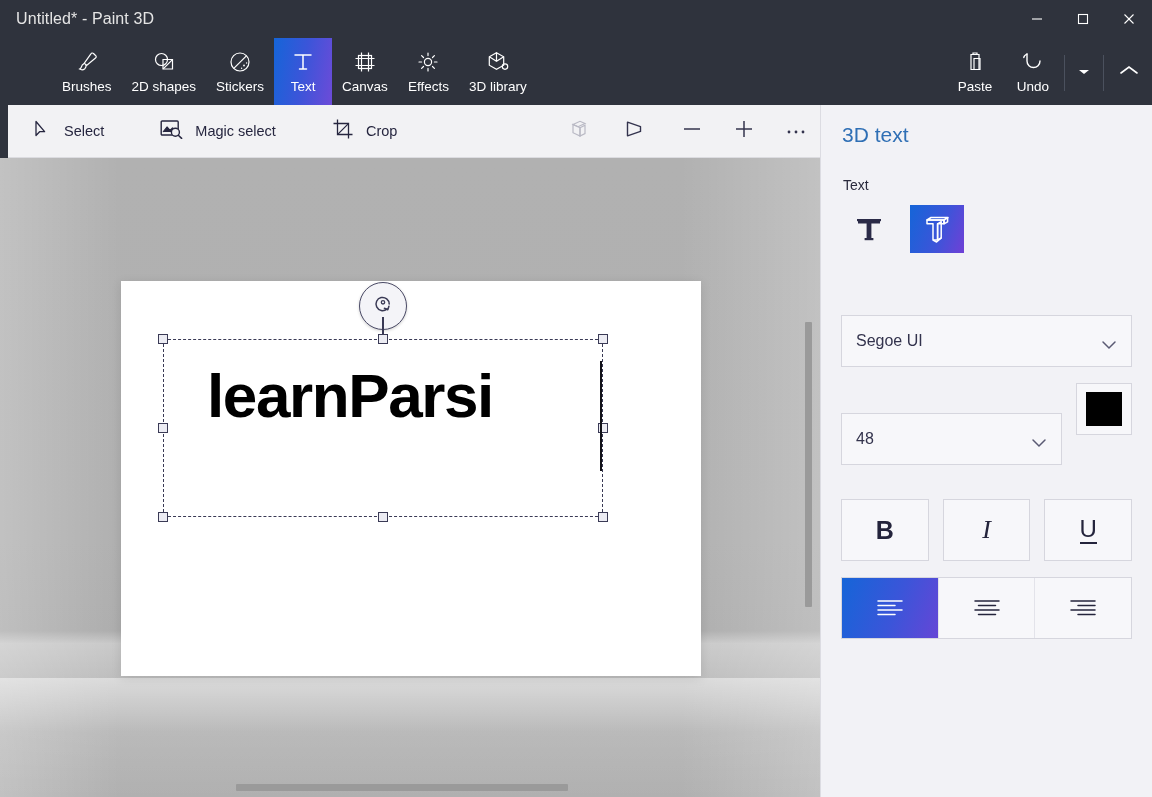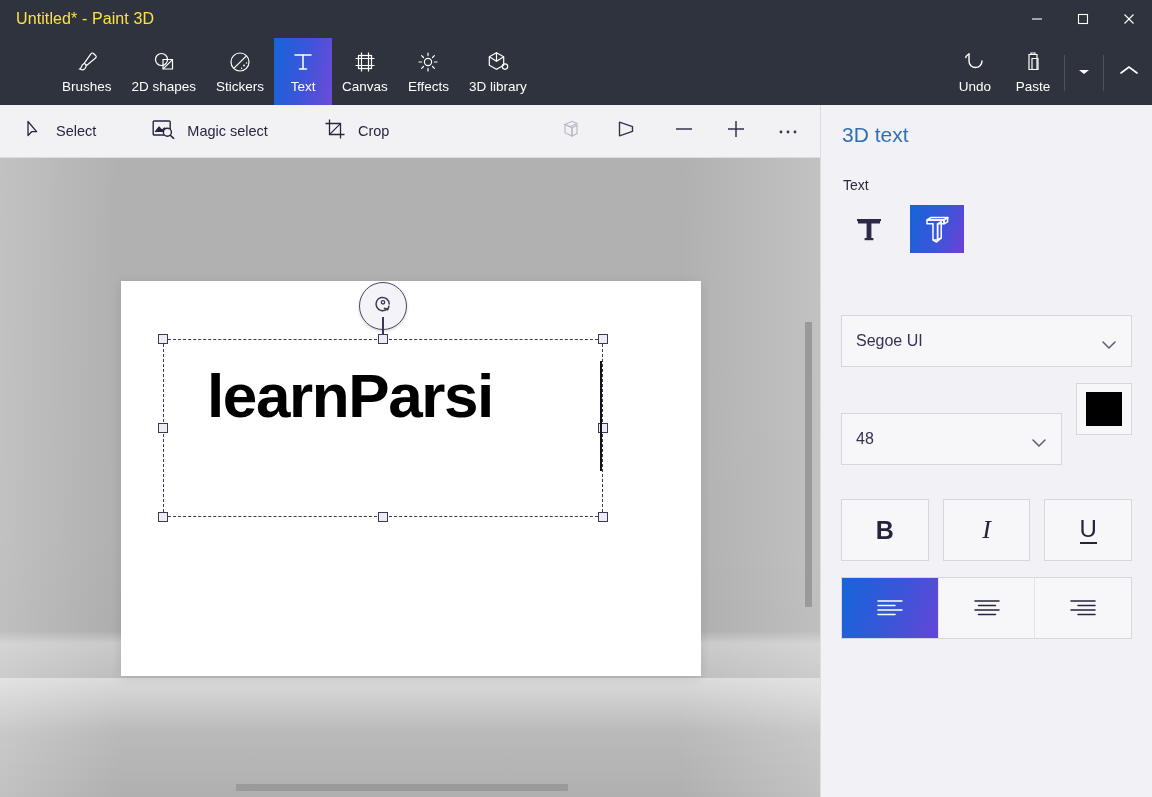--- a/index.html
+++ b/index.html
@@ -18,21 +18,21 @@
 
   
   .titlebar {
     position: absolute; top: 0; left: 0;
     width: 1152px; height: 38px;
     background: #2f333d;
     display: flex; align-items: center;
   }
   .title-text {
     margin-left: 16px;
-    color: #fde047;
+    color: #e5e5e5;
     font-size: 16px;
     letter-spacing: 0.1px;
     line-height: 38px;
     white-space: nowrap;
   }
   .win-controls {
     position: absolute; right: 0; top: 0;
     display: flex; height: 38px;
   }
   .win-btn {
@@ -73,21 +73,21 @@
     width: 1px; height: 36px; background: #4b515e; margin: 0 2px 14px 2px;
   }
   .ribbon-chev {
     width: 34px; height: 67px;
     display: flex; align-items: center; justify-content: center;
     color: #ffffff;
   }
 
   
   .subbar {
-    position: absolute; top: 105px; left: 0;
+    position: absolute; top: 105px; left: 8px;
     width: 820px; height: 53px;
     background: #f2f2f4;
     border-bottom: 1px solid #dcdce0;
     display: flex; align-items: center;
   }
   .sub-tool {
     height: 53px; display: flex; align-items: center;
     padding: 0 14px; gap: 12px; color: #26263f;
   }
   .sub-tool .s-label { font-size: 14.5px; color: #26263f; white-space: nowrap; }
@@ -399,36 +399,36 @@
         </svg>
       </span>
       <span class="r-label">3D library</span>
     </div>
 
     <div class="ribbon-spacer"></div>
 
     <div class="ribbon-item">
       <span class="r-icon">
         <svg width="24" height="24" viewBox="0 0 24 24">
-          <path d="M6 4v7c0 4 3 6.5 6.5 6.5S19 15 19 11" fill="none" stroke="currentColor" stroke-width="1.4" stroke-linecap="round"></path>
-          <path d="M6 4c-2.3 1.2-3.2 2.4-3.2 3.6" fill="none" stroke="currentColor" stroke-width="1.4" stroke-linecap="round"></path>
-        </svg>
-      </span>
-      <span class="r-label">Undo</span>
-    </div>
-
-    <div class="ribbon-item">
-      <span class="r-icon">
-        <svg width="24" height="24" viewBox="0 0 24 24">
           <path d="M8 4.5h8v15H8z" fill="none" stroke="currentColor" stroke-width="1.2"></path>
           <path d="M10 4.5V3h4v1.5" fill="none" stroke="currentColor" stroke-width="1.2"></path>
           <path d="M11 8.5h6v11h-6z" fill="none" stroke="currentColor" stroke-width="1.2"></path>
         </svg>
       </span>
       <span class="r-label">Paste</span>
+    </div>
+
+    <div class="ribbon-item">
+      <span class="r-icon">
+        <svg width="24" height="24" viewBox="0 0 24 24">
+          <path d="M6 4v7c0 4 3 6.5 6.5 6.5S19 15 19 11" fill="none" stroke="currentColor" stroke-width="1.4" stroke-linecap="round"></path>
+          <path d="M6 4c-2.3 1.2-3.2 2.4-3.2 3.6" fill="none" stroke="currentColor" stroke-width="1.4" stroke-linecap="round"></path>
+        </svg>
+      </span>
+      <span class="r-label">Undo</span>
     </div>
 
     <div class="ribbon-sep"></div>
 
     <div class="ribbon-chev">
       <span>
         <svg width="14" height="10" viewBox="0 0 14 10">
           <path d="M2 3l5 4 5-4z" fill="currentColor"></path>
         </svg>
       </span>

